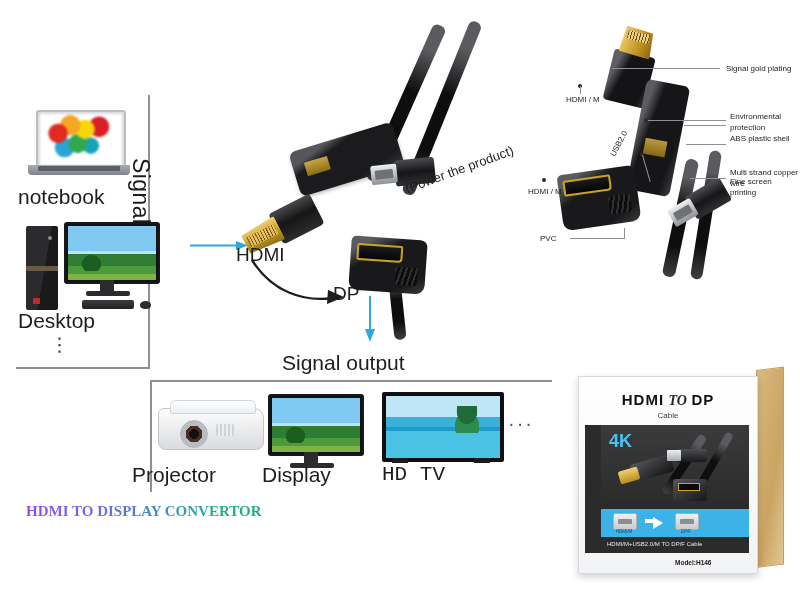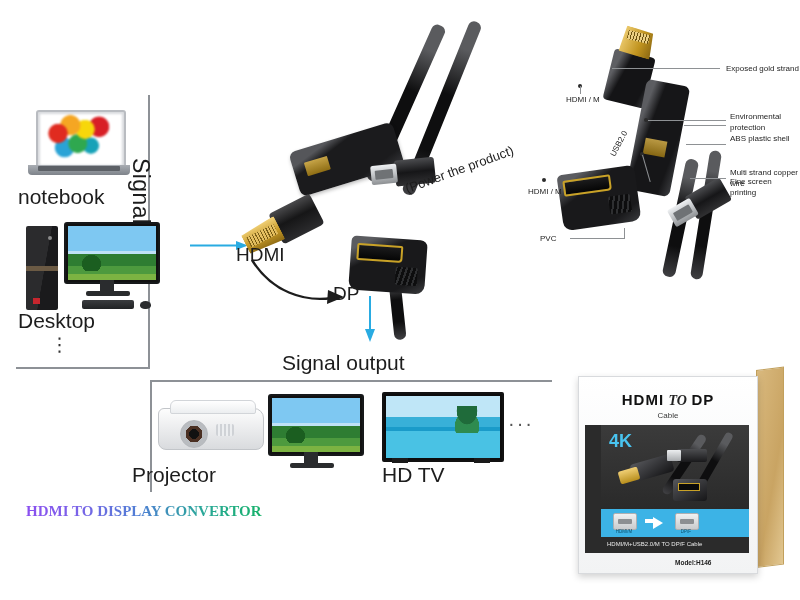--- a/index.html
+++ b/index.html
@@ -597,31 +597,32 @@
   </div>
   <div class="abs lbl lbl-lg ctext" style="left:132px; top:464px; width:122px;">Projector</div>
 
   <div class="abs dev" style="left:268px; top:394px; width:94px; height:76px;">
     <div class="mon-screen" style="width:92px;height:58px;">
         <div class="mon-pic-nature"></div>
       </div>
     <div class="mon-stand"></div>
     <div class="mon-foot"></div>
   </div>
+  <div class="abs lbl lbl-lg ctext" style="left:262px; top:464px; width:110px;">Display</div>
 
   <div class="abs dev" style="left:382px; top:392px; width:118px; height:74px;">
     <div class="tv-screen">
         <div class="tv-pic">
           <div class="tv-palm"></div>
         </div>
       </div>
     <div class="tv-foot" style="left:10px;"></div>
     <div class="tv-foot" style="left:92px;"></div>
   </div>
-  <div class="abs lbl lbl-lg ctext" style="left:382px; top:464px; width:118px;">HD TV</div>
+  <div class="abs lbl lbl-lg ctext" style="left:382px; top:464px; width:118px;font-family:Liberation Mono, monospace;">HD TV</div>
 
   <div class="abs dots-horiz" style="left:508px; top:412px;">···</div>
 
   <div class="abs right-stage">
 
     <div class="blk-cable" style="left:134px; top:138px; width:13px; height:120px;
          transform: rotate(12deg);"></div>
     <div class="blk-cable" style="left:160px; top:130px; width:12px; height:130px;
          transform: rotate(9deg);"></div>
 
@@ -640,21 +641,21 @@
       <div class="dp-ribs" style="left:48px; top:28px;"></div>
     </div>
 
     <div class="r-usb">
       <div class="usb-shell" style="left:22px;"></div>
       <div class="usb-metal"></div>
     </div>
   </div>
 
   <div class="abs leader" style="left:612px; top:68px; width:108px;"></div>
-  <div class="abs ann" style="left:726px; top:64px;">Exposed gold strand</div>
+  <div class="abs ann" style="left:726px; top:64px;">Signal gold plating</div>
 
   <div class="abs leader" style="left:648px; top:120px; width:78px;"></div>
   <div class="abs dot" style="left:644px; top:118px;"></div>
   <div class="abs ann" style="left:730px; top:112px;">Environmental protection
 ABS plastic shell</div>
 
   <div class="abs leader" style="left:684px; top:125px; width:42px; transform:rotate(-0deg);"></div>
   <div class="abs ann" style="left:730px; top:122px; opacity:0; pointer-events:none;"></div>
   <div class="abs leader" style="left:686px; top:144px; width:40px;"></div>
   <div class="abs ann" style="left:730px; top:140px;margin-top:37px;">Fine screen printing</div>

